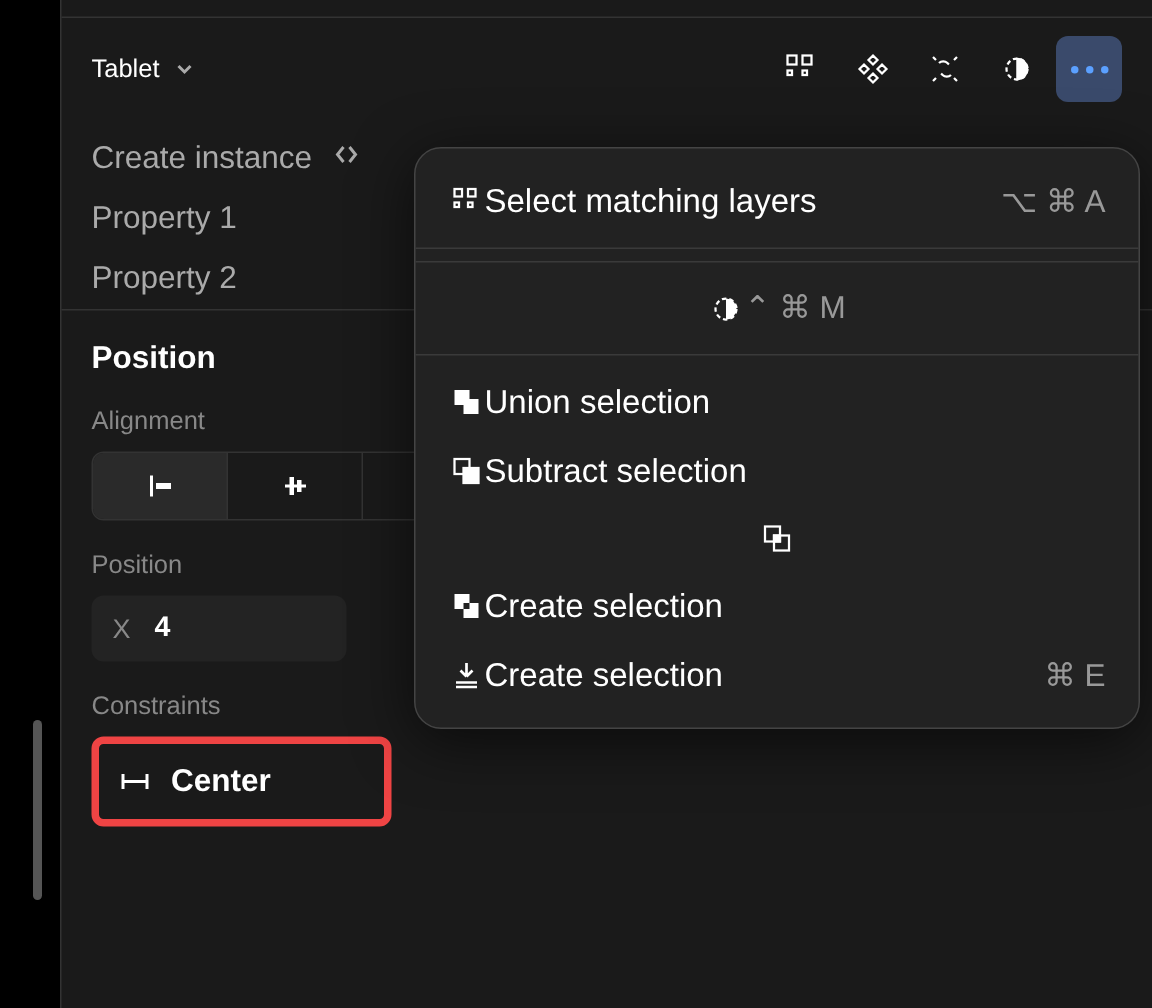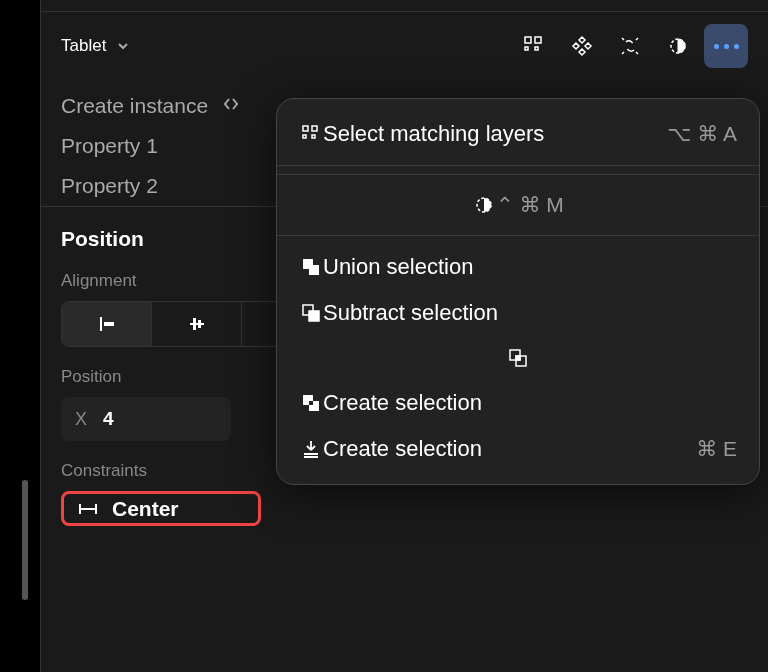--- a/index.html
+++ b/index.html
@@ -48,21 +48,21 @@
   border-right: 1px solid #333;
 }
 .align-cell:first-child { background: #2a2a2a; }
 .pos-input {
   display: flex; align-items: center; background: #232323; border-radius: 8px;
   height: 44px; padding: 0 14px; width: 170px; gap: 16px;
 }
 .pos-input .label { color: #888; font-size: 18px; }
 .pos-input .value { color: #fff; font-size: 19px; font-weight: 600; }
 .constraint-row {
-  display: flex; align-items: center; height: 35px; border: 3px solid #ef4444;
+  display: flex; align-items: center; height: 60px; border: 5px solid #ef4444;
   border-radius: 8px; padding: 0 14px; gap: 14px; width: 200px;
 }
 .constraint-row .ctext { font-size: 21px; font-weight: 600; }
 .menu {
   position: absolute; left: 276px; top: 98px; width: 484px;
   background: #222; border: 1px solid #444; border-radius: 18px;
   padding: 12px 0; box-shadow: 0 8px 40px rgba(0,0,0,.6);
 }
 .menu-item {
   display: flex; align-items: center; padding: 10px 22px;

